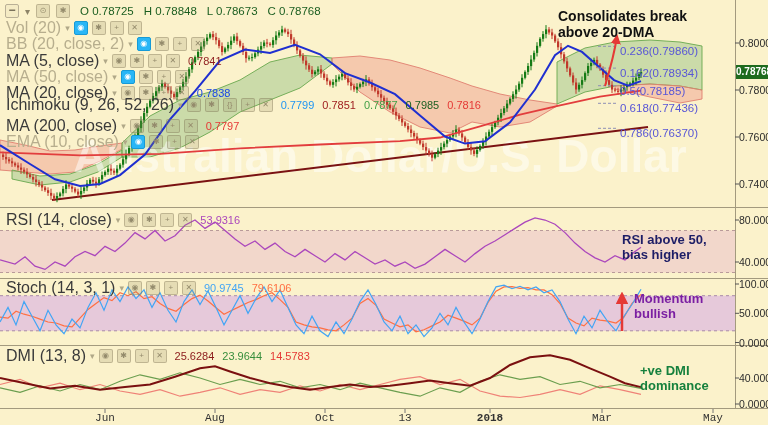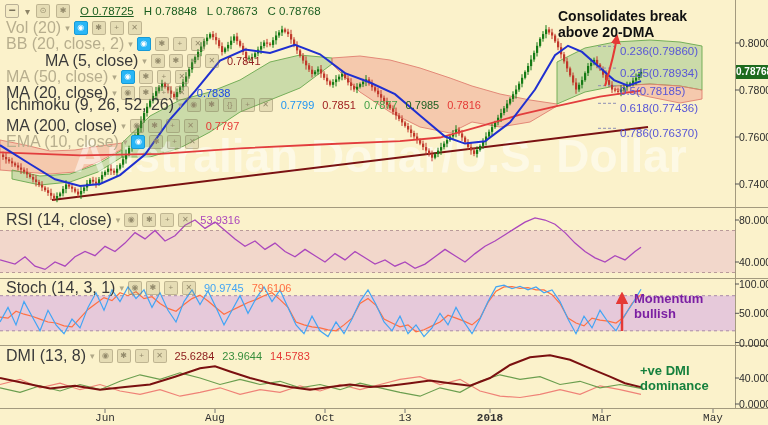--- a/index.html
+++ b/index.html
@@ -544,21 +544,21 @@
   </svg>
 
 <div id="overlay">
 
   <div class="abs hdr">
     <span class="collapse">−</span>
     <span class="caret">▾</span>
     <span class="icon-box">⊙</span>
     <span class="icon-box">✱</span>
     <span class="ohlc" id="ohlc">
-        <span style="color: rgb(27, 94, 32); text-decoration: underline;">O 0.78725</span>
+        <span style="color: rgb(27, 94, 32);">O 0.78725</span>
         <span style="color: rgb(27, 94, 32);">H 0.78848</span>
         <span style="color: rgb(27, 94, 32);">L 0.78673</span>
         <span style="color: rgb(27, 94, 32);">C 0.78768</span>
       </span>
   </div>
 
   <div id="ind-rows">
       <div class="ind-row" style="top: 21px;">
         <span class="ind-label" style="color: rgb(183, 174, 142);">Vol (20)</span>
         <span class="caret2">▾</span>
@@ -569,21 +569,21 @@
       </div>
       <div class="ind-row" style="top: 37.3px;">
         <span class="ind-label" style="color: rgb(183, 174, 142);">BB (20, close, 2)</span>
         <span class="caret2">▾</span>
         <span class="icon-box blue">◉</span>
         <span class="icon-box">✱</span>
         <span class="icon-box">+</span>
         <span class="icon-box">✕</span>
       </div>
       <div class="ind-row" style="top: 53.6px;">
-        <span class="ind-label" style="color: rgb(58, 58, 58); margin-left: 39px;">MA (5, close)</span>
+        <span class="ind-label" style="color: rgb(58, 58, 58);">MA (5, close)</span>
         <span class="caret2">▾</span>
         <span class="icon-box">◉</span>
         <span class="icon-box">✱</span>
         <span class="icon-box">+</span>
         <span class="icon-box">✕</span>
         <span class="val" style="color: rgb(143, 31, 31);">0.7841</span>
       </div>
       <div class="ind-row" style="top: 69.9px;">
         <span class="ind-label" style="color: rgb(183, 174, 142);">MA (50, close)</span>
         <span class="caret2">▾</span>
@@ -662,20 +662,24 @@
         <span class="icon-box">✕</span>
         <span class="val" style="color: rgb(139, 26, 26);">25.6284</span>
         <span class="val" style="color: rgb(56, 142, 60);">23.9644</span>
         <span class="val" style="color: rgb(229, 57, 53);">14.5783</span>
       </div>
     </div>
 
   <div class="ann" style="left:558px;top:8px;font-size:14px;color:#111">
     <div>Consolidates break</div>
     <div>above 20-DMA</div>
+  </div>
+  <div class="ann" style="left:622px;top:233px;font-size:13px;color:#1d1d66">
+    <div>RSI above 50,</div>
+    <div>bias higher</div>
   </div>
   <div class="ann" style="left:634px;top:292px;font-size:13px;color:#7b1fa2">
     <div>Momentum</div>
     <div>bullish</div>
   </div>
   <div class="ann" style="left:640px;top:364px;font-size:13px;color:#15803d">
     <div>+ve DMI</div>
     <div>dominance</div>
   </div>
 
@@ -697,18 +701,18 @@
       <div class="time-lbl" style="left: 105px;">Jun</div>
       <div class="time-lbl" style="left: 215px;">Aug</div>
       <div class="time-lbl" style="left: 325px;">Oct</div>
       <div class="time-lbl" style="left: 405px;">13</div>
       <div class="time-lbl" style="left: 490px; font-weight: bold;">2018</div>
       <div class="time-lbl" style="left: 602px;">Mar</div>
       <div class="time-lbl" style="left: 713px;">May</div>
     </div>
   <div id="fib-labels">
       <div class="fib-lbl" style="left: 620px; top: 45.29px; color: rgb(88, 86, 214);">0.236(0.79860)</div>
-      <div class="fib-lbl" style="left: 620px; top: 67.051px; color: rgb(88, 86, 214);">0.235(0.78934)</div>
+      <div class="fib-lbl" style="left: 620px; top: 67.051px; color: rgb(88, 86, 214);">0.162(0.78934)</div>
       <div class="fib-lbl" style="left: 620px; top: 84.6525px; color: rgb(88, 86, 214);">0.5(0.78185)</div>
       <div class="fib-lbl" style="left: 620px; top: 102.254px; color: rgb(88, 86, 214);">0.618(0.77436)</div>
       <div class="fib-lbl" style="left: 620px; top: 127.305px; color: rgb(88, 86, 214);">0.786(0.76370)</div>
     </div>
 </div>
 
 </body></html>

